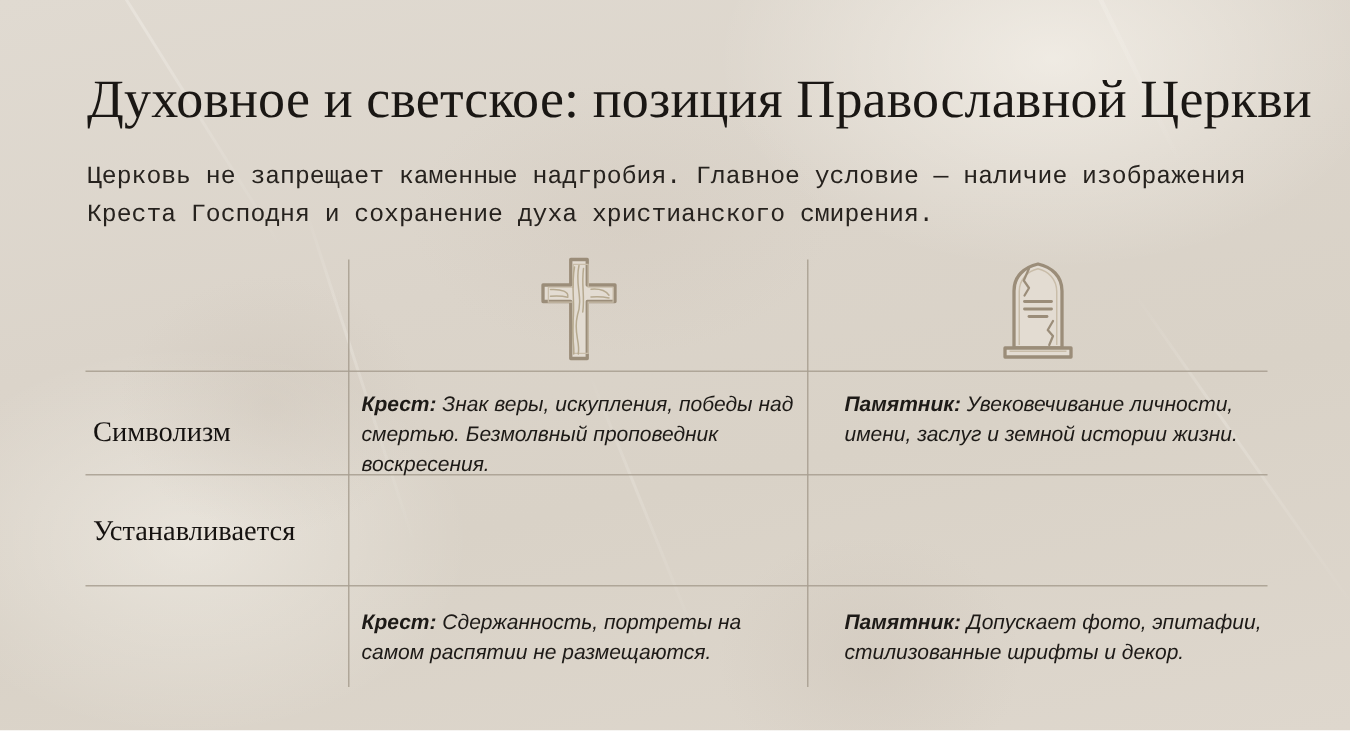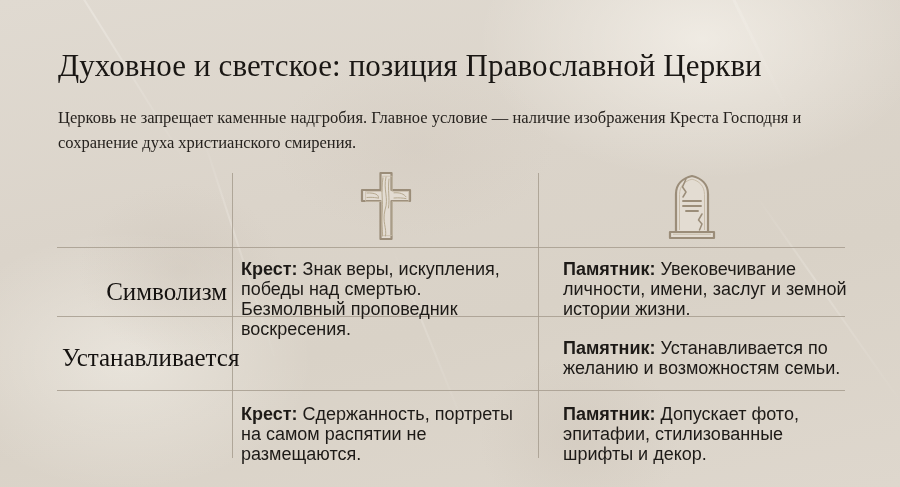--- a/index.html
+++ b/index.html
@@ -40,32 +40,32 @@
     background: radial-gradient(ellipse 140px 120px at 50% 50%, rgba(198,188,176,0.30), rgba(198,188,176,0) 72%);
   }
   .s1 { left: 40px;  top: 150px; width: 280px; height: 240px; }
   .s2 { left: 430px; top: 360px; width: 300px; height: 160px; }
 
   .title {
     position: absolute;
     left: 58px;
     top: 47px;
     font-family: "Liberation Serif", "DejaVu Serif", serif;
-    font-size: 31px;
+    font-size: 36px;
     line-height: 38px;
     color: #1a1714;
     letter-spacing: 0.1px;
     white-space: nowrap;
   }
   .subtitle {
     position: absolute;
     left: 58px;
     top: 105px;
     width: 800px;
-    font-family: Liberation Serif, serif;
+    font-family: Liberation Mono, monospace;
     font-size: 16.5px;
     line-height: 25px;
     color: #26221e;
   }
 
   
   .hline {
     position: absolute;
     left: 57px;
     width: 788px;
@@ -95,33 +95,33 @@
   }
   #icon-cross-cell { left: 233px; width: 305px; }
   #icon-stone-cell { left: 539px; width: 306px; }
 
   
   .row-label {
     position: absolute;
     left: 62px;
     width: 165px;
     font-family: "Liberation Serif", "DejaVu Serif", serif;
-    font-size: 25px;
+    font-size: 19px;
     color: #151210;
     white-space: nowrap;
-    text-align: right;
   }
 
   
   .cell {
     position: absolute;
     font-family: "Liberation Sans Narrow", "Liberation Sans", sans-serif;
-    font-size: 18px;
+    font-size: 14px;
     line-height: 20px;
     color: #1d1a17;
+    font-style: italic;
   }
   .cell b { font-weight: bold; }
   .col2 { left: 241px; width: 288px; }
   .col3 { left: 563px; width: 294px; }
 </style>
 </head>
 <body>
 
 <div id="page">
 
@@ -174,18 +174,17 @@
       <path d="M14 62 H58 V68 H14 Z" fill="#e3dcd2" stroke="#9b8d79" stroke-width="2.2" stroke-linejoin="round"></path>
       <path d="M17 64.2 H55" fill="none" stroke="#c9bda9" stroke-width="1"></path>
     </svg>
   </div>
 
   <div class="row-label" style="top:278px">Символизм</div>
   <div class="cell col2" style="top:259px"><b>Крест:</b><span> Знак веры, искупления, победы над смертью. Безмолвный проповедник воскресения.</span></div>
   <div class="cell col3" style="top:259px"><b>Памятник:</b><span> Увековечивание личности, имени, заслуг и земной истории жизни.</span></div>
 
   <div class="row-label" style="top:344px">Устанавливается</div>
-  <div class="cell col3" style="top:338px"><b>Памятник:</b><span> Устанавливается по желанию и возможностям семьи.</span></div>
 
   <div class="cell col3" style="top:404px"><b>Памятник:</b><span> Допускает фото, эпитафии, стилизованные шрифты и декор.</span></div>
   <div class="cell col2" style="top:404px"><b>Крест:</b><span> Сдержанность, портреты на самом распятии не размещаются.</span></div>
 
 </div>
 
 </body></html>

